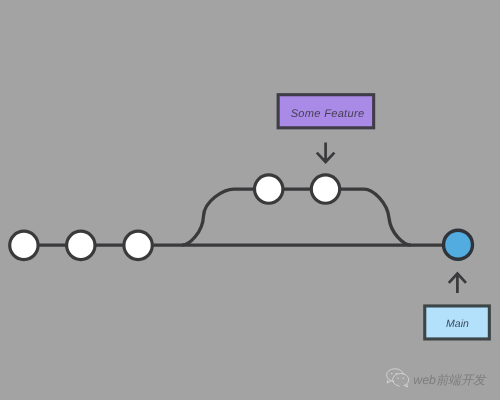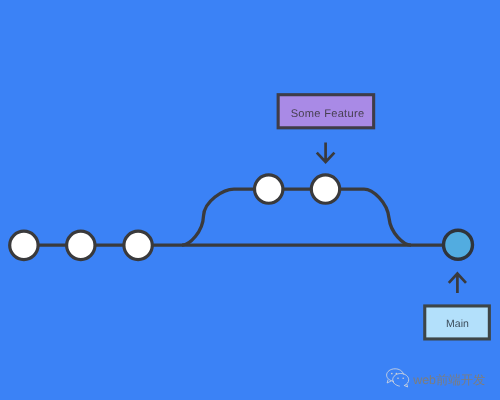--- a/index.html
+++ b/index.html
@@ -12,21 +12,21 @@
   svg.diagram { position:absolute; left:0; top:0; display:block; }
   .box-label { font-family:"Liberation Sans", sans-serif; }
   text { -webkit-font-smoothing:antialiased; text-rendering:geometricPrecision; }
   .label-feature { letter-spacing:0.28px; }
   .label-main { letter-spacing:0px; }
   .wm-text { font-family:"Liberation Sans", sans-serif; font-size:12.4px; letter-spacing:0px; }
 </style>
 </head>
 <body>
 
-<div id="stage" style="background: #3b82f6;">
+<div id="stage" style="background: #a3a3a3; font-style: italic;">
   <svg class="diagram" width="500" height="400" viewBox="0 0 500 400">
 
     <g fill="none" stroke-linecap="butt">
       <path d="M 9 245.1 L 457 245.1" stroke="#3a3a3c" stroke-width="3.3"></path>
       <path d="M 182 245.1 C 189.53 245.1 202.9 232 203.5 216 C 204.1 201.18 223.32 189.05 234 189.05 L 364 189.05 C 372.75 189.05 387.4 202.08 389 218 C 390.6 232.91 403.3 245.1 411 245.1" stroke="#3a3a3c" stroke-width="3.3"></path>
     </g>
 
     <g>
       <circle cx="23.9" cy="245.35" r="14.2" fill="#ffffff" stroke="#3a3a3c" stroke-width="3.2"></circle>
       <circle cx="80.8" cy="245.35" r="14.2" fill="#ffffff" stroke="#3a3a3c" stroke-width="3.2"></circle>

